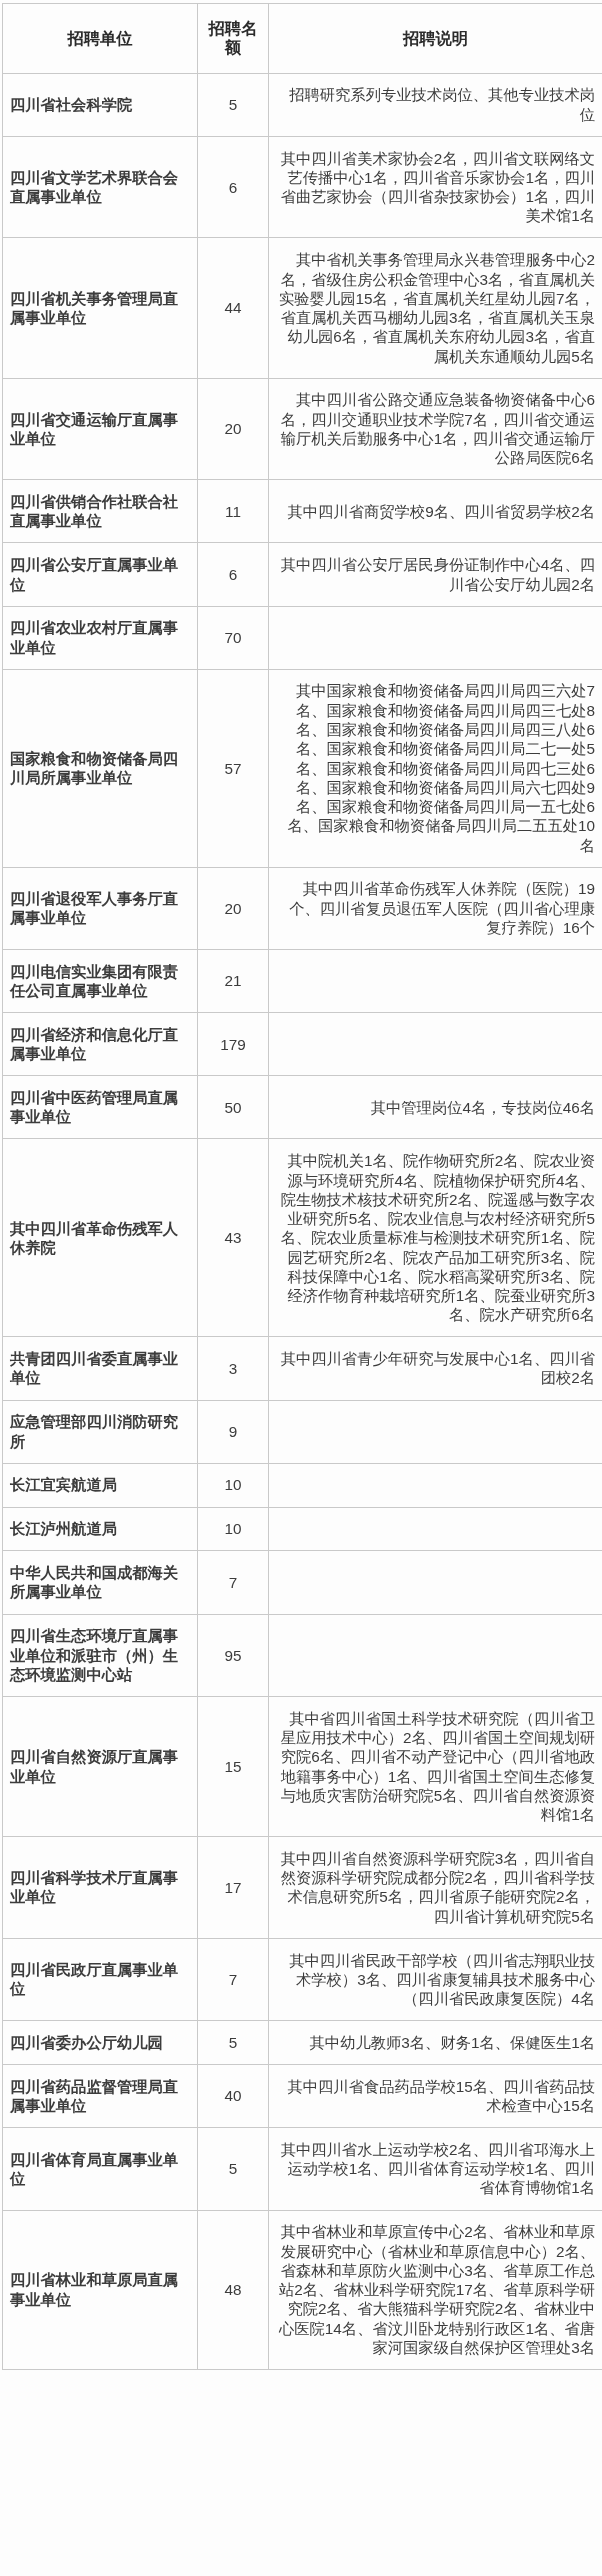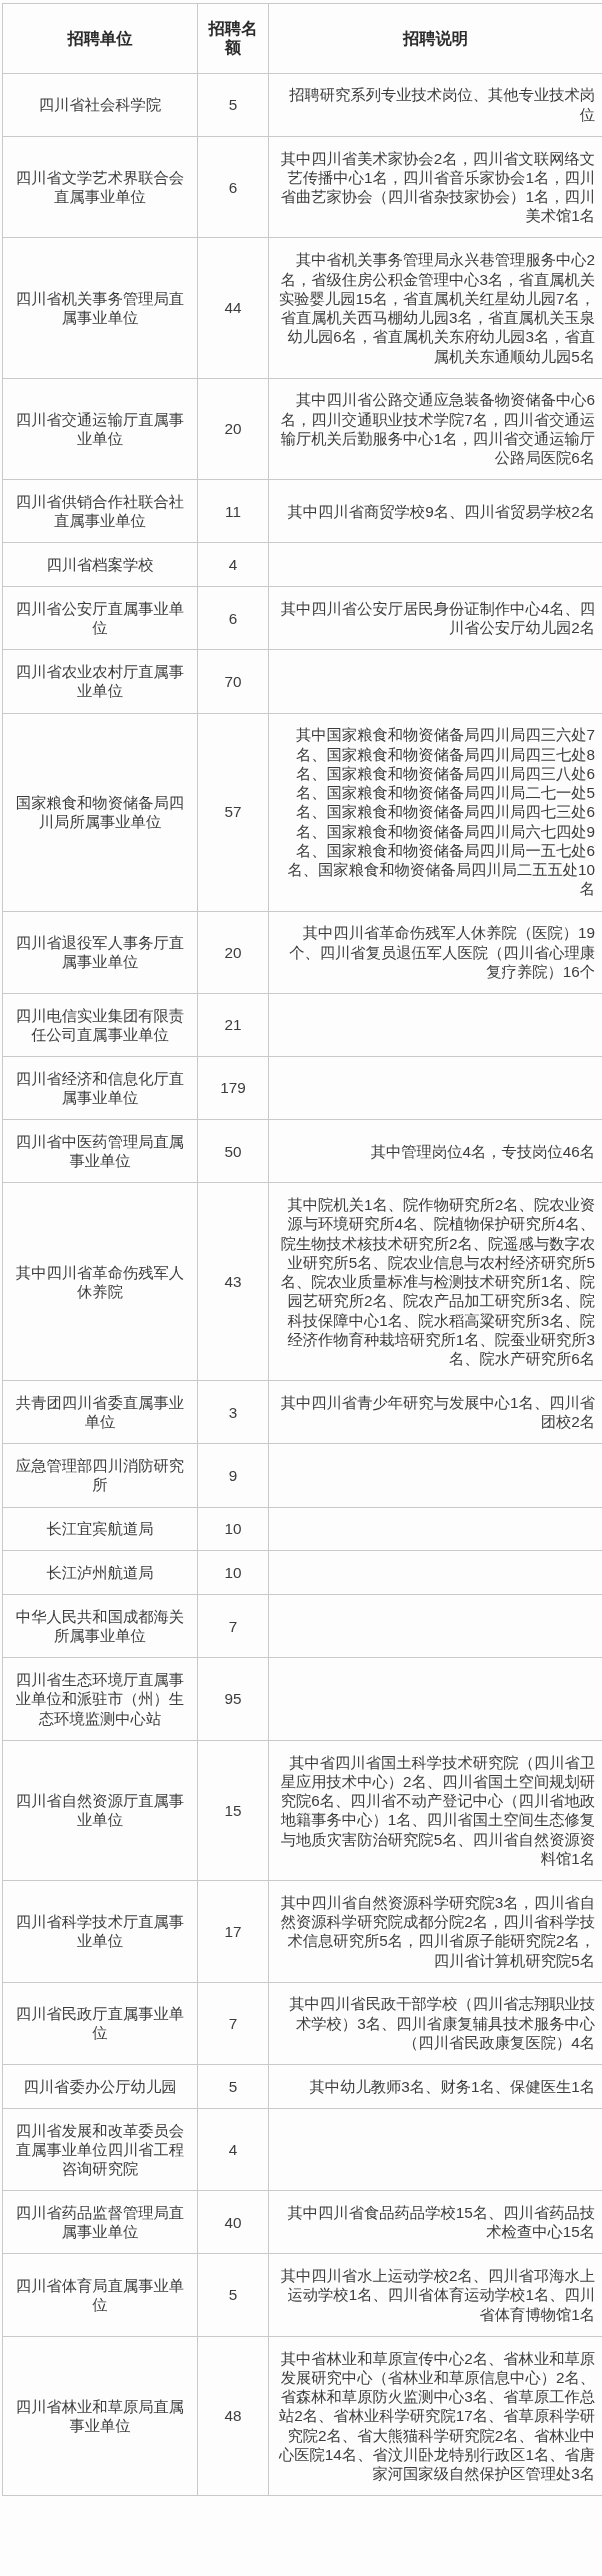--- a/index.html
+++ b/index.html
@@ -34,21 +34,21 @@
     text-align: center;
     padding: 14.8px 3px;
     line-height: 1.2;
   }
   table.recruit td {
     font-size: 15.3px;
     color: #3c3c3c;
     line-height: 1.26;
     padding: 11.8px 6.9px;
   }
-  td.col-unit  { text-align: center; }
+  td.col-unit  { text-align: left; font-weight: bold; }
   td.col-quota { text-align: center; padding-left: 2px; padding-right: 2px; }
   td.col-note  { text-align: right; }
 </style>
 </head>
 <body>
 
 <div class="page">
   <table class="recruit">
     <colgroup>
       <col style="width:195px">
@@ -82,25 +82,20 @@
           <td class="col-unit">四川省交通运输厅直属事业单位</td>
           <td class="col-quota">20</td>
           <td class="col-note">其中四川省公路交通应急装备物资储备中心6名，四川交通职业技术学院7名，四川省交通运输厅机关后勤服务中心1名，四川省交通运输厅公路局医院6名</td>
         </tr>
         <tr>
           <td class="col-unit">四川省供销合作社联合社直属事业单位</td>
           <td class="col-quota">11</td>
           <td class="col-note">其中四川省商贸学校9名、四川省贸易学校2名</td>
         </tr>
         <tr>
-          <td class="col-unit">四川省档案学校</td>
-          <td class="col-quota">4</td>
-          <td class="col-note"></td>
-        </tr>
-        <tr>
           <td class="col-unit">四川省公安厅直属事业单位</td>
           <td class="col-quota">6</td>
           <td class="col-note">其中四川省公安厅居民身份证制作中心4名、四川省公安厅幼儿园2名</td>
         </tr>
         <tr>
           <td class="col-unit">四川省农业农村厅直属事业单位</td>
           <td class="col-quota">70</td>
           <td class="col-note"></td>
         </tr>
         <tr>
@@ -175,25 +170,20 @@
         </tr>
         <tr>
           <td class="col-unit">四川省民政厅直属事业单位</td>
           <td class="col-quota">7</td>
           <td class="col-note">其中四川省民政干部学校（四川省志翔职业技术学校）3名、四川省康复辅具技术服务中心（四川省民政康复医院）4名</td>
         </tr>
         <tr>
           <td class="col-unit">四川省委办公厅幼儿园</td>
           <td class="col-quota">5</td>
           <td class="col-note">其中幼儿教师3名、财务1名、保健医生1名</td>
-        </tr>
-        <tr>
-          <td class="col-unit">四川省发展和改革委员会直属事业单位四川省工程咨询研究院</td>
-          <td class="col-quota">4</td>
-          <td class="col-note"></td>
         </tr>
         <tr>
           <td class="col-unit">四川省药品监督管理局直属事业单位</td>
           <td class="col-quota">40</td>
           <td class="col-note">其中四川省食品药品学校15名、四川省药品技术检查中心15名</td>
         </tr>
         <tr>
           <td class="col-unit">四川省体育局直属事业单位</td>
           <td class="col-quota">5</td>
           <td class="col-note">其中四川省水上运动学校2名、四川省邛海水上运动学校1名、四川省体育运动学校1名、四川省体育博物馆1名</td>

